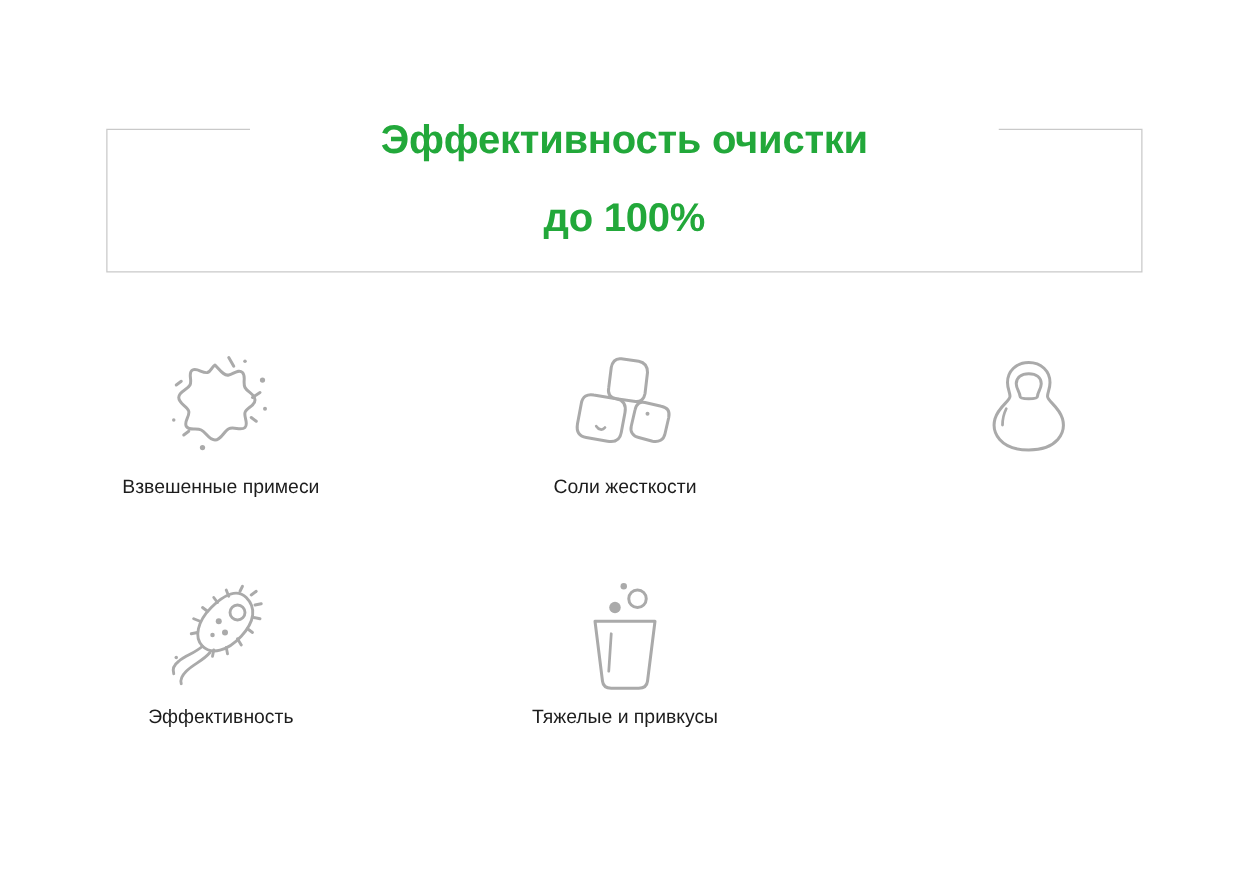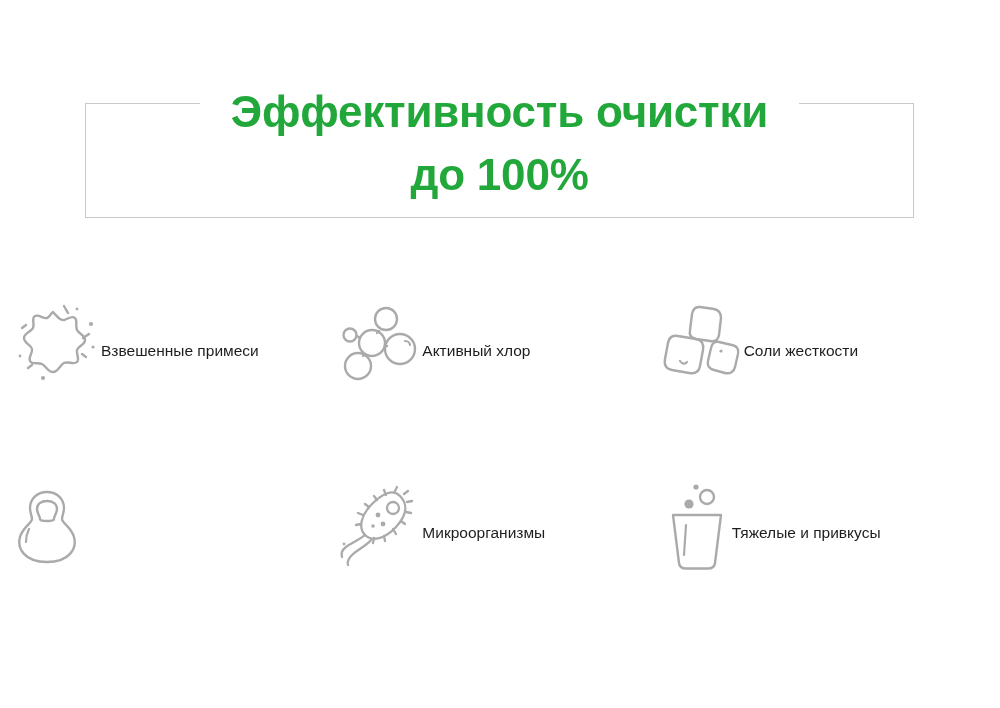--- a/index.html
+++ b/index.html
@@ -42,40 +42,40 @@
   }
   .banner-text {
     position: absolute;
     left: 0;
     right: 0;
     top: -23px;
     text-align: center;
     color: #22a83a;
     font-family: "Liberation Sans", sans-serif;
     font-weight: bold;
-    font-size: 44px;
+    font-size: 32px;
     line-height: 63px;
     letter-spacing: -0.2px;
     white-space: pre-line;
   }
 
   
   .grid {
     position: absolute;
     left: 15px;
     top: 282px;
     width: 970px;
     display: grid;
     grid-template-columns: repeat(3, 1fr);
     grid-template-rows: 122px 122px;
     row-gap: 62px;
   }
   .cell {
     display: flex;
-    flex-direction: row;
+    flex-direction: column;
     align-items: center;
   }
   .icon-wrap {
     height: 82px;
     display: flex;
     align-items: center;
     justify-content: center;
   }
   .icon-wrap svg {
     display: block;
@@ -123,37 +123,20 @@
         <path d="M74 30 L68 34"></path>
         <path d="M71 53 L67 50"></path>
         <path d="M7 24 L11 21"></path>
         <path d="M13 64 L17 61"></path>
         <circle cx="62" cy="5" r="1.4" fill="#aaaaaa" stroke="none"></circle>
       </svg>
     </div>
     <div class="cell-label">Взвешенные примеси</div>
   </div>
 
-  <div class="cell">
-    <div class="icon-wrap">
-      <svg width="84" height="76" viewBox="0 0 84 76" fill="none" stroke="#aaaaaa" stroke-width="2.4" stroke-linecap="round" stroke-linejoin="round">
-        <circle cx="48" cy="14" r="11"></circle>
-        <circle cx="34" cy="38" r="13"></circle>
-        <circle cx="62" cy="44" r="15"></circle>
-        <circle cx="20" cy="61" r="13"></circle>
-        <circle cx="12" cy="30" r="6.5"></circle>
-        <path d="M41 26 L39 28"></path>
-        <path d="M47 41 L49 41"></path>
-        <path d="M27 49 L25 51"></path>
-        <path d="M19 31 L22 33"></path>
-        <path d="M67 36 C70 36 72 38 72 40" stroke-width="2.2"></path>
-      </svg>
-    </div>
-    <div class="cell-label">Активный хлор</div>
-  </div>
 
   <div class="cell">
     <div class="icon-wrap">
       <svg width="82" height="78" viewBox="0 0 82 78" fill="none" stroke="#aaaaaa" stroke-width="2.4" stroke-linecap="round" stroke-linejoin="round">
         <path d="M38 3 L52 5 C57 6 59 9 59 14 L57 31 C56 36 53 38 48 37
                  L34 35 C29 34 27 31 28 26 L30 10 C31 5 34 2.5 38 3 Z"></path>
         <path d="M16 32 L34 35 C40 36 42 40 41 46 L38 62 C37 68 33 70 27 69
                  L10 66 C4 65 2 61 3 55 L6 39 C7 33 11 31 16 32 Z"></path>
         <path d="M57 38 L70 41 C75 42 77 45 76 50 L73 63 C72 68 68 70 63 69
                  L52 66 C47 65 45 61 46 57 L49 44 C50 39 53 37 57 38 Z"></path>
@@ -203,21 +186,21 @@
           <path d="M39 13 L36 9"></path>
         <path d="M31 20 L27 17"></path>
           <path d="M25 28 L20 26"></path>
         <path d="M23 37 L18 38"></path>
 
         <path d="M27 48 C20 54 14 55 8 60 C4 63 3 67 4 70"></path>
         <path d="M33 53 C27 60 20 62 14 68 C10 72 9 75 10 78"></path>
         <circle cx="6" cy="57" r="1.4" fill="#aaaaaa" stroke="none"></circle>
       </svg>
     </div>
-    <div class="cell-label">Микроорганизмы</div>
+    <div class="cell-label">Эффективность</div>
   </div>
 
   <div class="cell row2">
     <div class="icon-wrap">
       <svg width="70" height="88" viewBox="0 0 70 88" fill="none" stroke="#aaaaaa" stroke-width="2.4" stroke-linecap="round" stroke-linejoin="round">
 
         <circle cx="45" cy="14" r="7"></circle>
         <circle cx="27" cy="21" r="4.6" fill="#aaaaaa" stroke="none"></circle>
         <circle cx="34" cy="4" r="2.6" fill="#aaaaaa" stroke="none"></circle>
 

